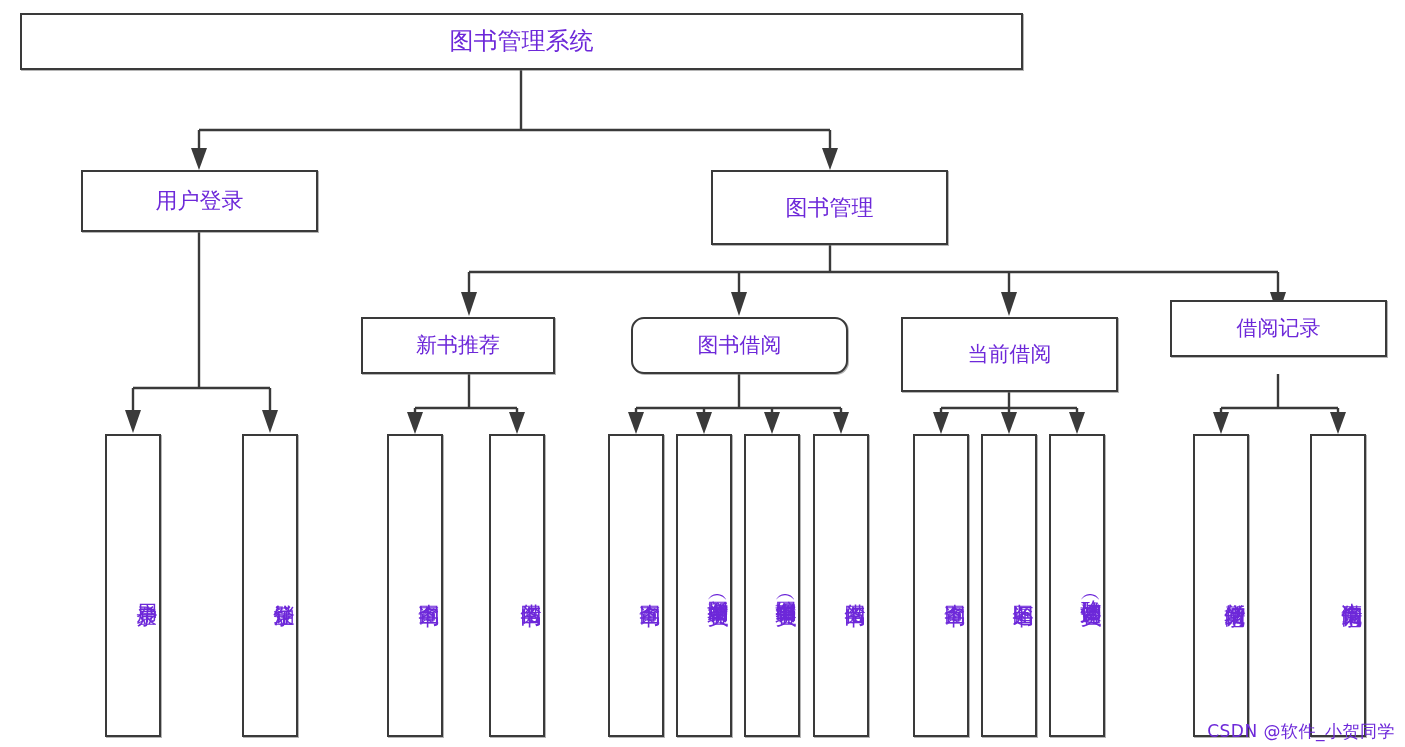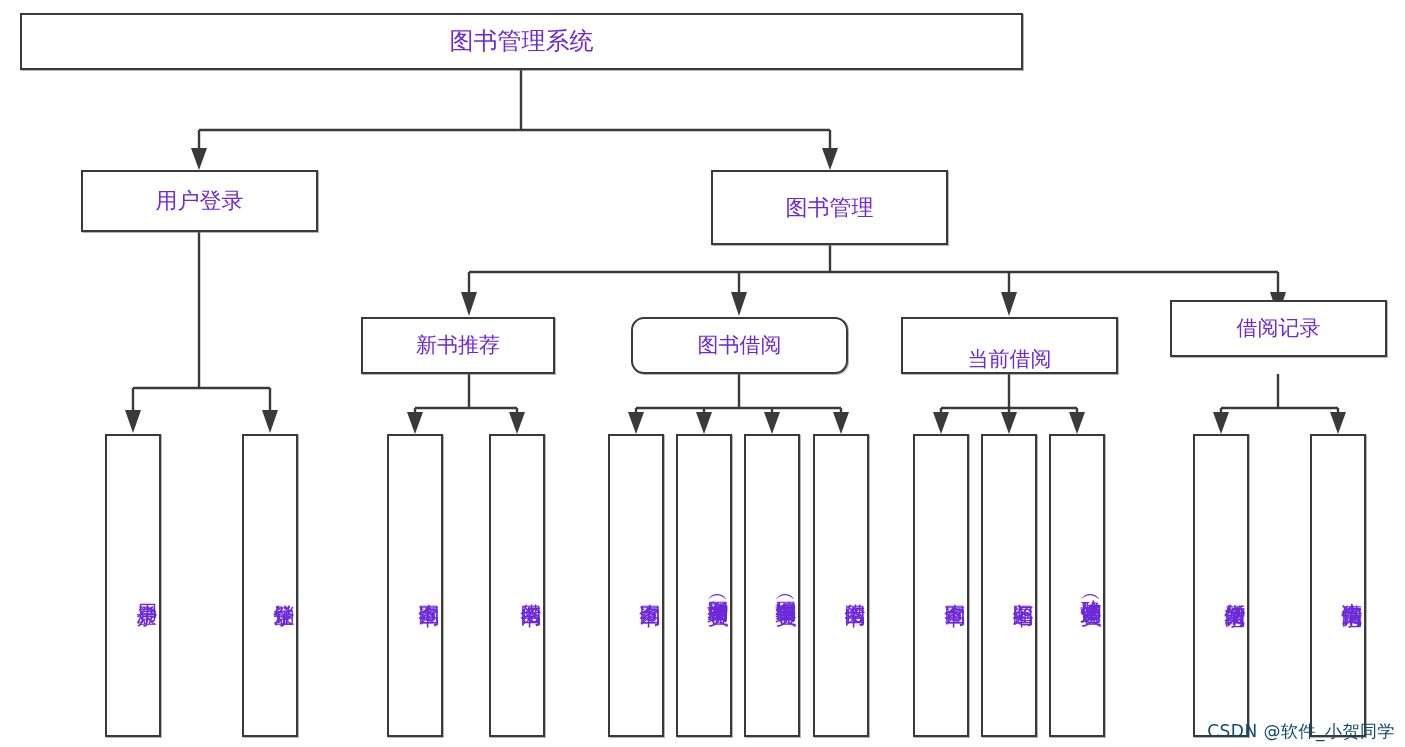--- a/index.html
+++ b/index.html
@@ -73,21 +73,21 @@
   }
   #connectors polygon {
     fill: #3a3a3a;
   }
   
   #watermark {
     position: absolute;
     right: 10px;
     bottom: 4px;
     font-size: 17px;
-    color: #0c4a6e;
+    color: #6d28d9;
     letter-spacing: 0.5px;
     user-select: none;
     white-space: nowrap;
   }
 </style>
 </head>
 <body>
 
 <div id="diagram-root">
 
@@ -166,21 +166,21 @@
   </div>
 
   <div class="node level-2" style="left:361px; top:317px; width:194px; height:57px;">
     <span class="node-label">新书推荐</span>
   </div>
 
   <div class="node level-2" style="left:631px; top:317px; width:217px; height:57px;border-radius:13px;">
     <span class="node-label">图书借阅</span>
   </div>
 
-  <div class="node level-2" style="left:901px; top:317px; width:217px; height:57px;align-items:flex-end;">
+  <div class="node level-2" style="left:901px; top:317px; width:217px; height:75px;">
     <span class="node-label">当前借阅</span>
   </div>
 
   <div class="node level-2" style="left:1170px; top:300px; width:217px; height:57px;">
     <span class="node-label">借阅记录</span>
   </div>
 
   <div class="node leaf" style="left:105px; top:434px; width:56px; height:303px;">
     <span class="node-label">用户登录</span>
   </div>

